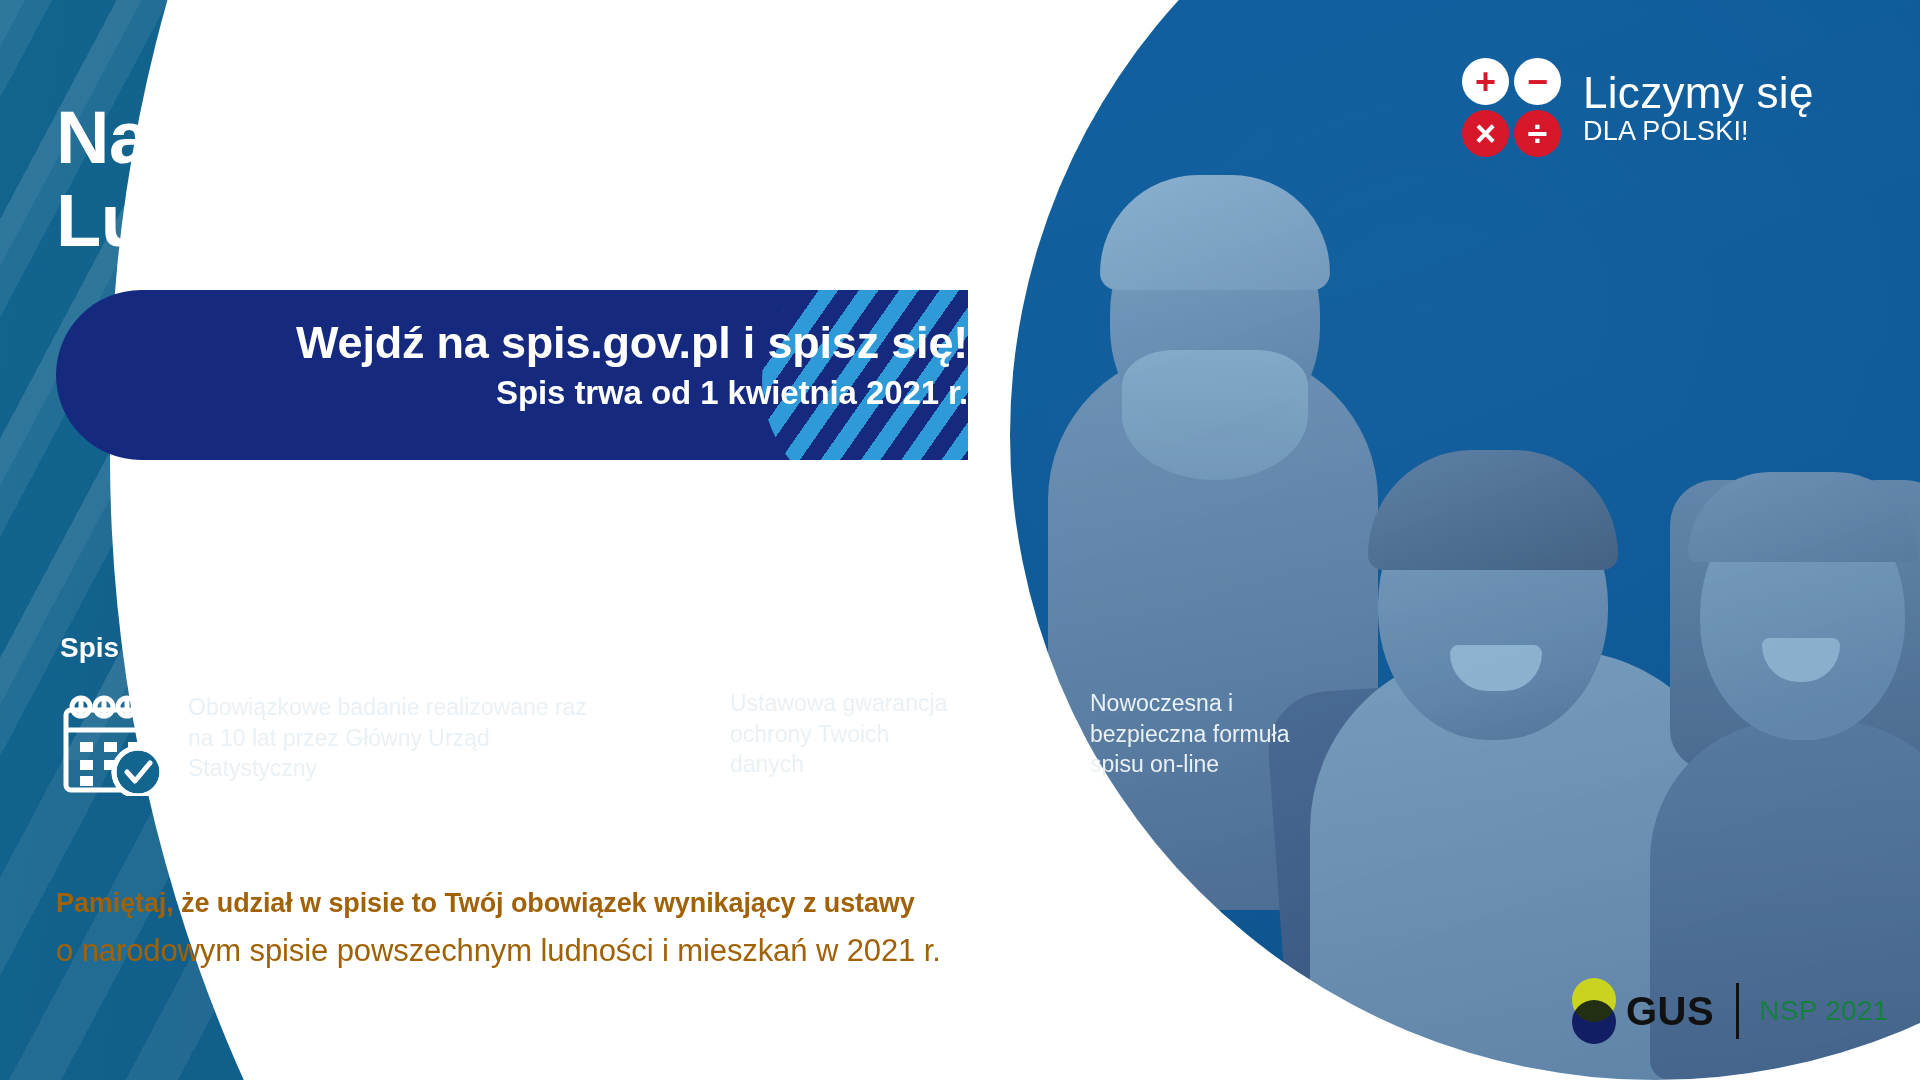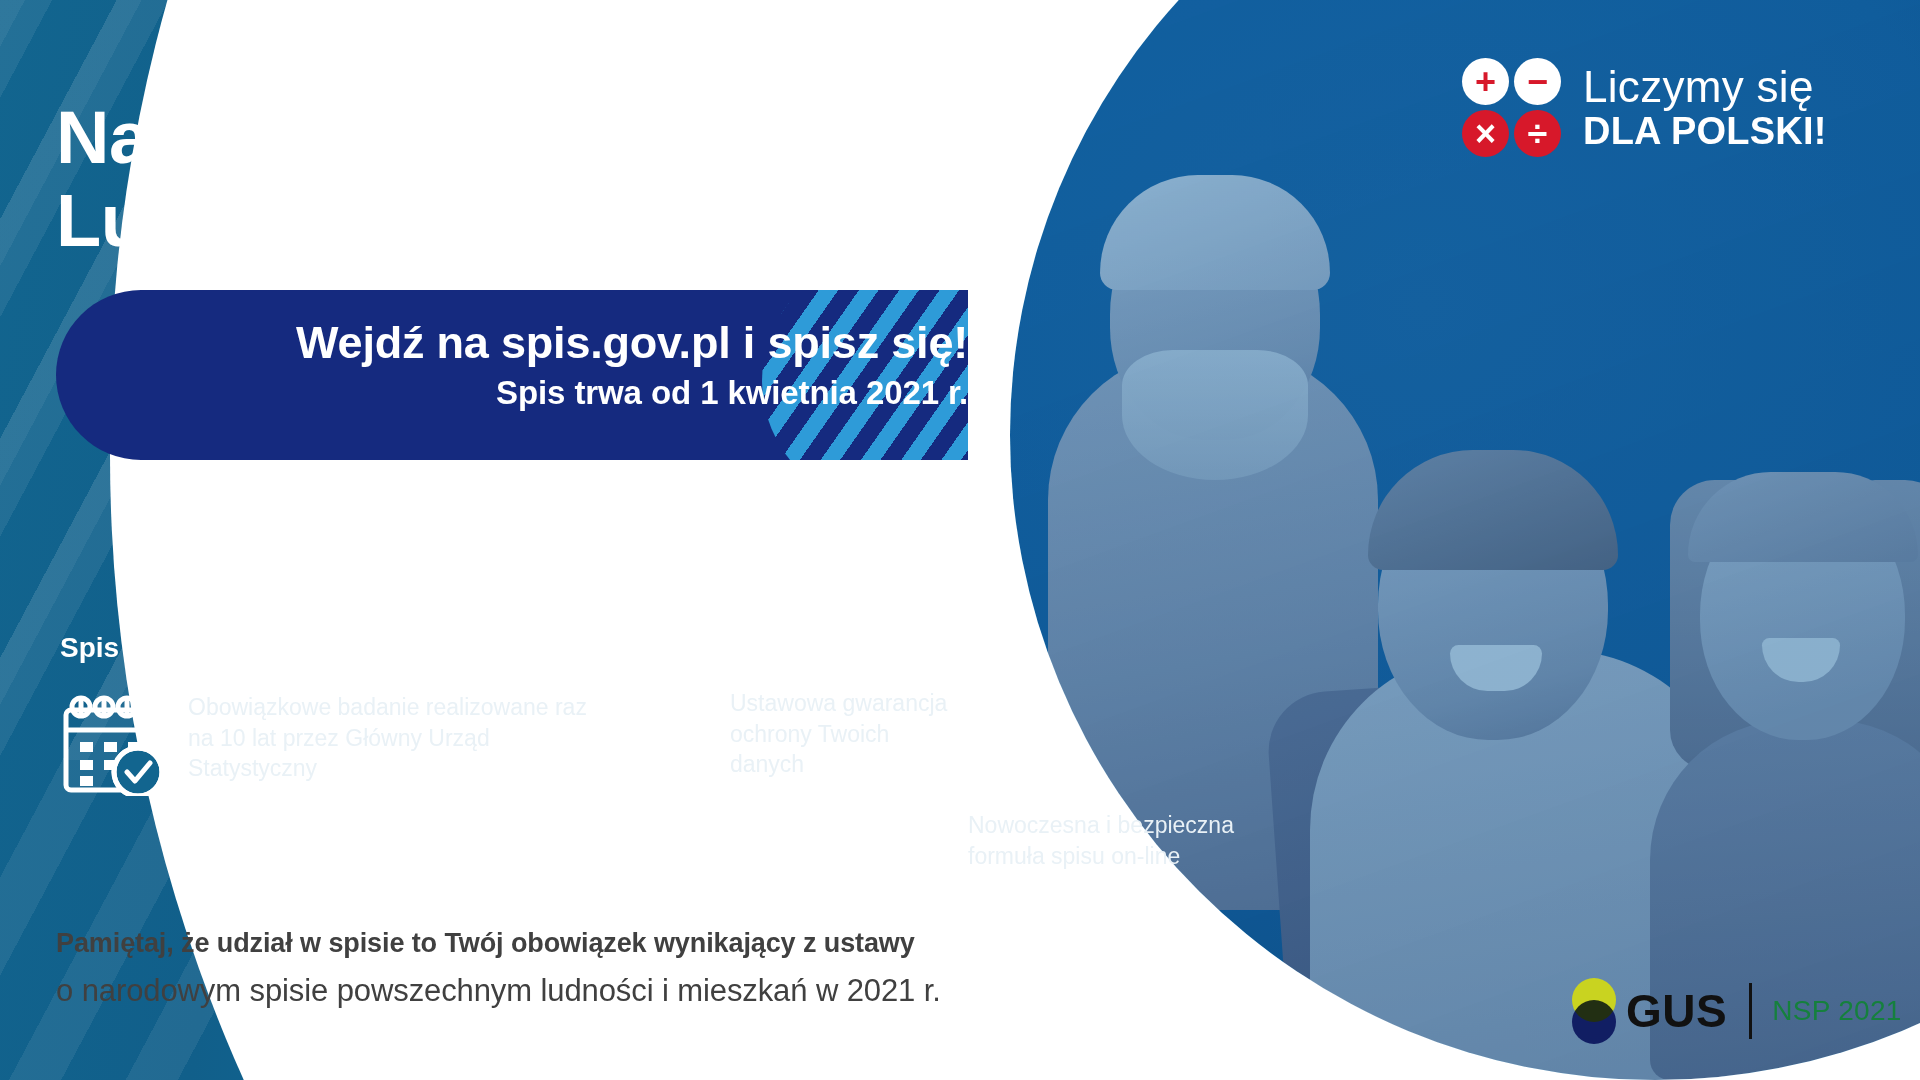--- a/index.html
+++ b/index.html
@@ -214,21 +214,21 @@
   .math-circle {
     width: 47px; height: 47px;
     border-radius: 50%;
     display: flex; align-items: center; justify-content: center;
     font-size: 36px; font-weight: 700; line-height: 1;
   }
   .math-circle.light { background: #ffffff; color: #d7182a; }
   .math-circle.dark  { background: #d7182a; color: #ffffff; }
   .slogan-text { color: #ffffff; line-height: 1.06; }
   .slogan-l1 { font-size: 44px; font-weight: 400; letter-spacing: 0.3px; }
-  .slogan-l2 { font-size: 38px; font-weight: 700; letter-spacing: 0.2px; }
+  .slogan-l2 { font-size: 27px; font-weight: 400; letter-spacing: 0.2px; }
 
   
   .cta {
     position: absolute;
     left: 56px;
     top: 290px;
     width: 912px;
     height: 170px;
     background: #152a7f;
     border-radius: 86px 0 0 86px;
@@ -276,30 +276,30 @@
     font-size: 23px;
     line-height: 1.33;
     font-weight: 400;
   }
   .f1 { width: 570px; }
   .f1 .feature-icon { margin: 14px 18px 0 10px; }
   .f1 .feature-text { padding-top: 12px; }
   .f2 { width: 350px; }
   .f2 .feature-icon { margin: 10px 20px 0 0; }
   .f2 .feature-text { padding-top: 8px; }
-  .f3 { width: 330px; flex-direction: column; }
+  .f3 { width: 330px; }
   .f3 .feature-icon { margin: 10px 18px 0 0; }
   .f3 .feature-text { padding-top: 8px; }
 
   
   .note {
     position: absolute;
     left: 56px;
-    top: 928px;
-    color: #404040;
+    top: 888px;
+    color: #a16207;
     width: 1080px;
   }
   .note-l1 { font-size: 27px; font-weight: 700; letter-spacing: -0.1px; }
   .note-l2 { font-size: 31px; font-weight: 400; margin-top: 14px; letter-spacing: -0.1px; }
 
   
   .gus-logo {
     position: absolute;
     left: 1568px;
     top: 978px;
@@ -317,21 +317,21 @@
     width: 44px; height: 44px; border-radius: 50%;
     background: #c9d320;
   }
   .gus-mark .c-bot {
     position: absolute; left: 4px; top: 22px;
     width: 44px; height: 44px; border-radius: 50%;
     background: #2b3894;
     mix-blend-mode: multiply;
   }
   .gus-word {
-    font-size: 46px; font-weight: 700; color: #111111;
+    font-size: 40px; font-weight: 700; color: #111111;
     letter-spacing: 0.5px; line-height: 1;
   }
   .gus-divider {
     width: 3px; height: 56px; background: #111111;
     margin: 0 20px 0 22px;
   }
   .gus-nsp {
     font-size: 28px; font-weight: 400; color: #15803d;
     letter-spacing: 0.3px; line-height: 1; text-align: center;
   }

